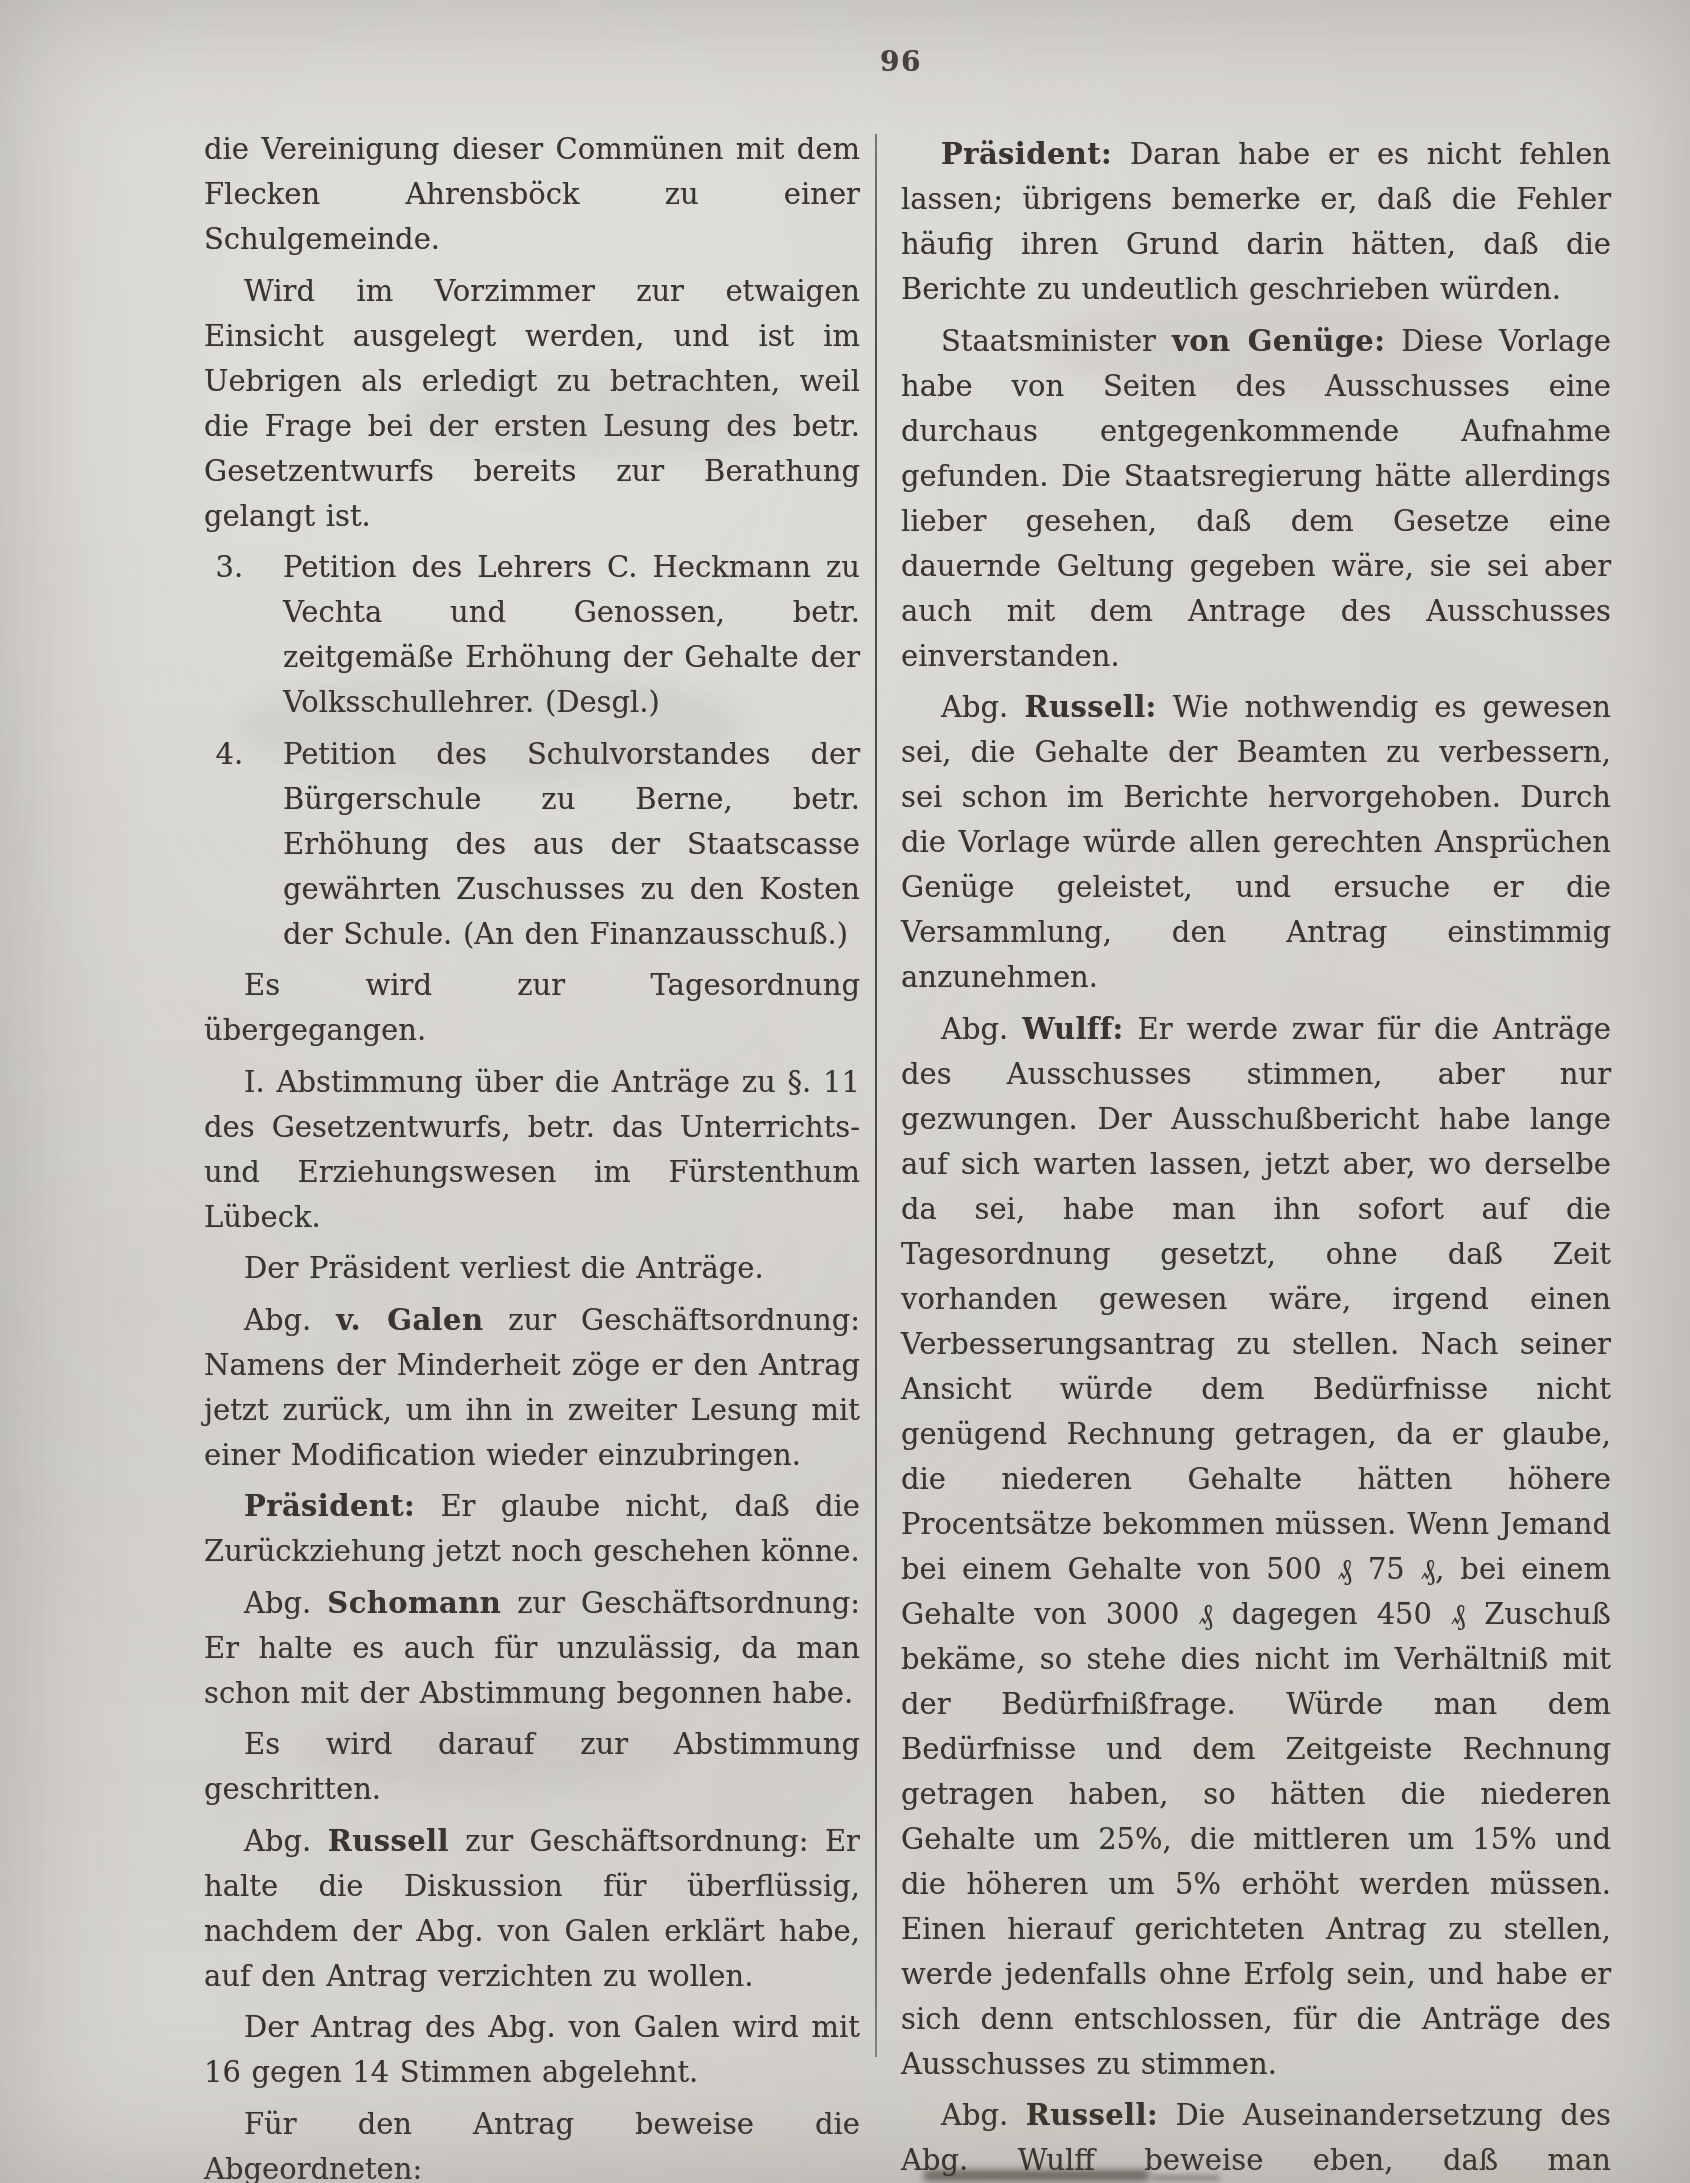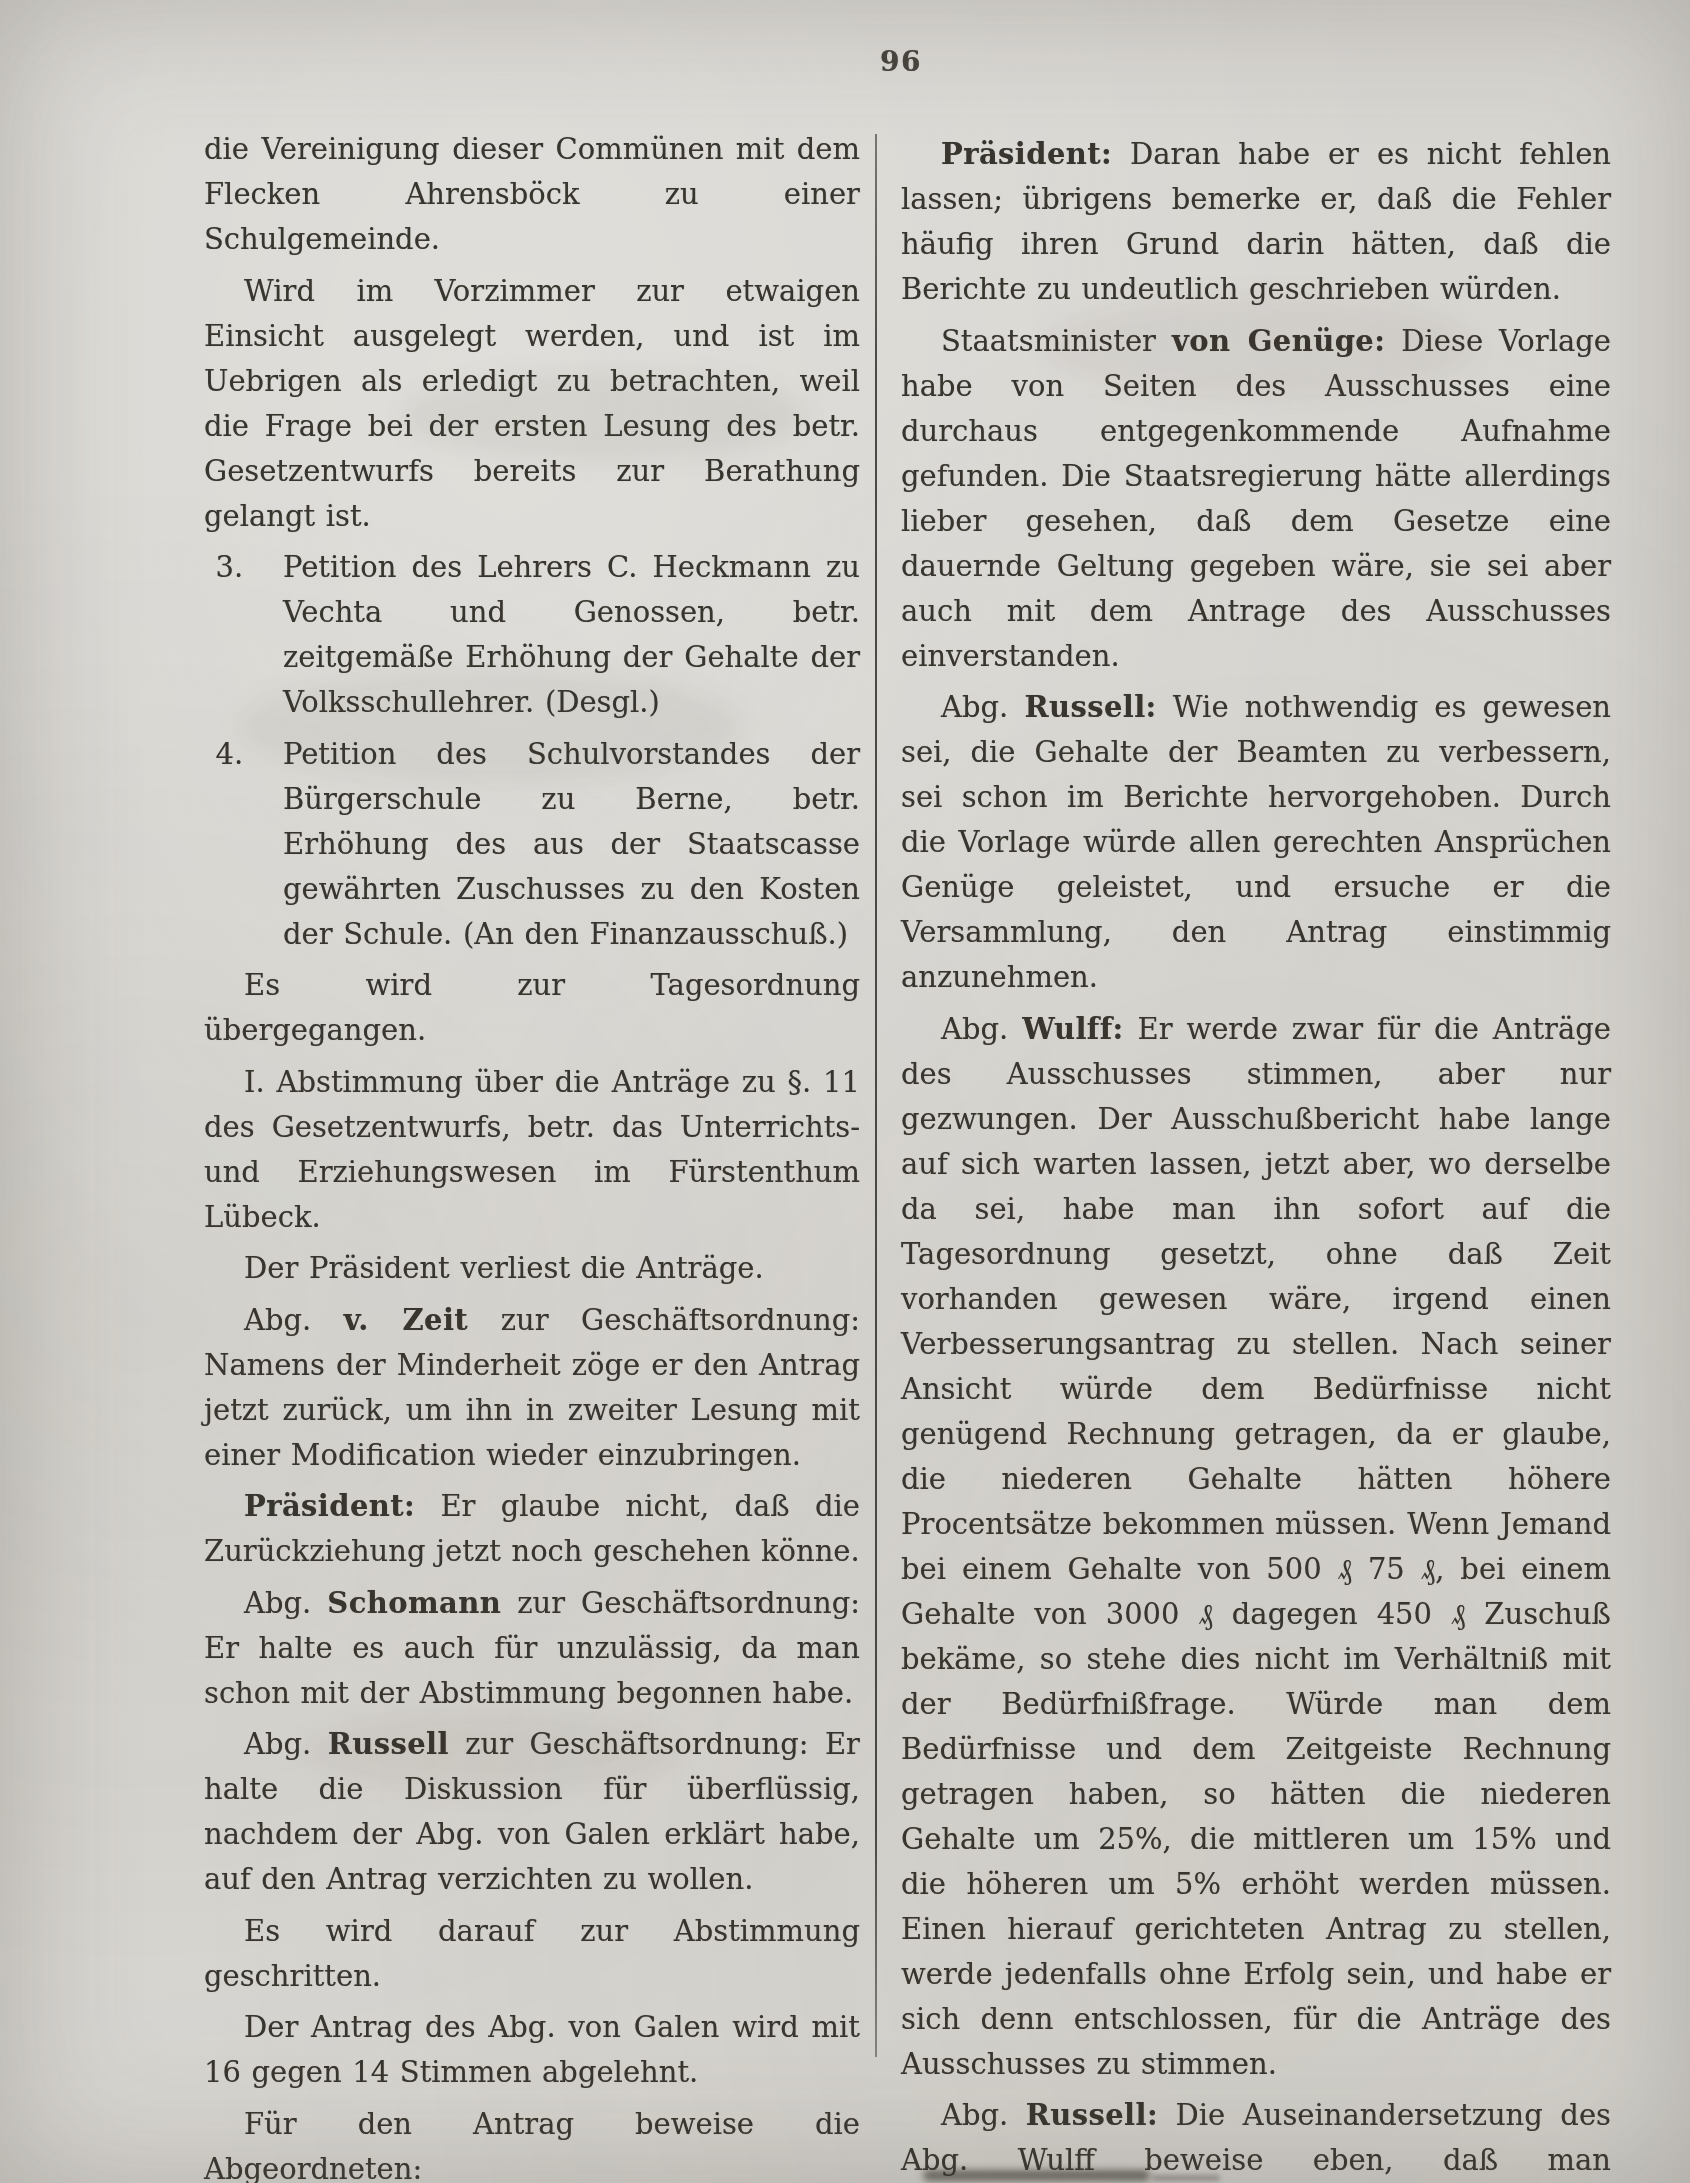--- a/index.html
+++ b/index.html
@@ -67,25 +67,25 @@
 <div class="page-number">96</div>
 
 <div class="col col-left">
   <p class="cont"><span>die Vereinigung dieser Commünen mit dem Flecken Ahrensböck zu einer Schulgemeinde.</span></p>
   <p class="ind"><span>Wird im Vorzimmer zur etwaigen Einsicht ausgelegt werden, und ist im Uebrigen als erledigt zu betrachten, weil die Frage bei der ersten Lesung des betr. Gesetzentwurfs bereits zur Berathung gelangt ist.</span></p>
   <p class="li"><span class="num">3.</span><span>Petition des Lehrers C. Heckmann zu Vechta und Genossen, betr. zeitgemäße Erhöhung der Gehalte der Volksschullehrer. (Desgl.)</span></p>
   <p class="li"><span class="num">4.</span><span>Petition des Schulvorstandes der Bürgerschule zu Berne, betr. Erhöhung des aus der Staatscasse gewährten Zuschusses zu den Kosten der Schule. (An den Finanzausschuß.)</span></p>
   <p class="ind"><span>Es wird zur Tagesordnung übergegangen.</span></p>
   <p class="ind"><span>I. Abstimmung über die Anträge zu §. 11 des Gesetzentwurfs, betr. das Unterrichts- und Erziehungswesen im Fürstenthum Lübeck.</span></p>
   <p class="ind"><span>Der Präsident verliest die Anträge.</span></p>
-  <p class="ind"><span>Abg. </span><span class="spk">v. Zeit</span><span> zur Geschäftsordnung: Namens der Minderheit zöge er den Antrag jetzt zurück, um ihn in zweiter Lesung mit einer Modification wieder einzubringen.</span></p>
+  <p class="ind"><span>Abg. </span><span class="spk">v. Galen</span><span> zur Geschäftsordnung: Namens der Minderheit zöge er den Antrag jetzt zurück, um ihn in zweiter Lesung mit einer Modification wieder einzubringen.</span></p>
   <p class="ind"><span class="spk">Präsident:</span><span> Er glaube nicht, daß die Zurückziehung jetzt noch geschehen könne.</span></p>
   <p class="ind"><span>Abg. </span><span class="spk">Schomann</span><span> zur Geschäftsordnung: Er halte es auch für unzulässig, da man schon mit der Abstimmung begonnen habe.</span></p>
+  <p class="ind"><span>Es wird darauf zur Abstimmung geschritten.</span></p>
   <p class="ind"><span>Abg. </span><span class="spk">Russell</span><span> zur Geschäftsordnung: Er halte die Diskussion für überflüssig, nachdem der Abg. von Galen erklärt habe, auf den Antrag verzichten zu wollen.</span></p>
-  <p class="ind"><span>Es wird darauf zur Abstimmung geschritten.</span></p>
   <p class="ind"><span>Der Antrag des Abg. von Galen wird mit 16 gegen 14 Stimmen abgelehnt.</span></p>
   <p class="ind"><span>Für den Antrag beweise die Abgeordneten:</span></p>
   <p class="names"><span>Propping, Russell, Schomann, Stukenborg, Windmüller, Ahlhorn, Barnstedt, Borgmann, Bünnemeyer, Bunnemann, von Galen, Graepel, von Hammel, Nathan.</span></p>
 
 </div>
 
 <div class="divider"></div>
 
 <div class="col col-right">
   <p class="ind"><span class="spk">Präsident:</span><span> Daran habe er es nicht fehlen lassen; übrigens bemerke er, daß die Fehler häufig ihren Grund darin hätten, daß die Berichte zu undeutlich geschrieben würden.</span></p>

